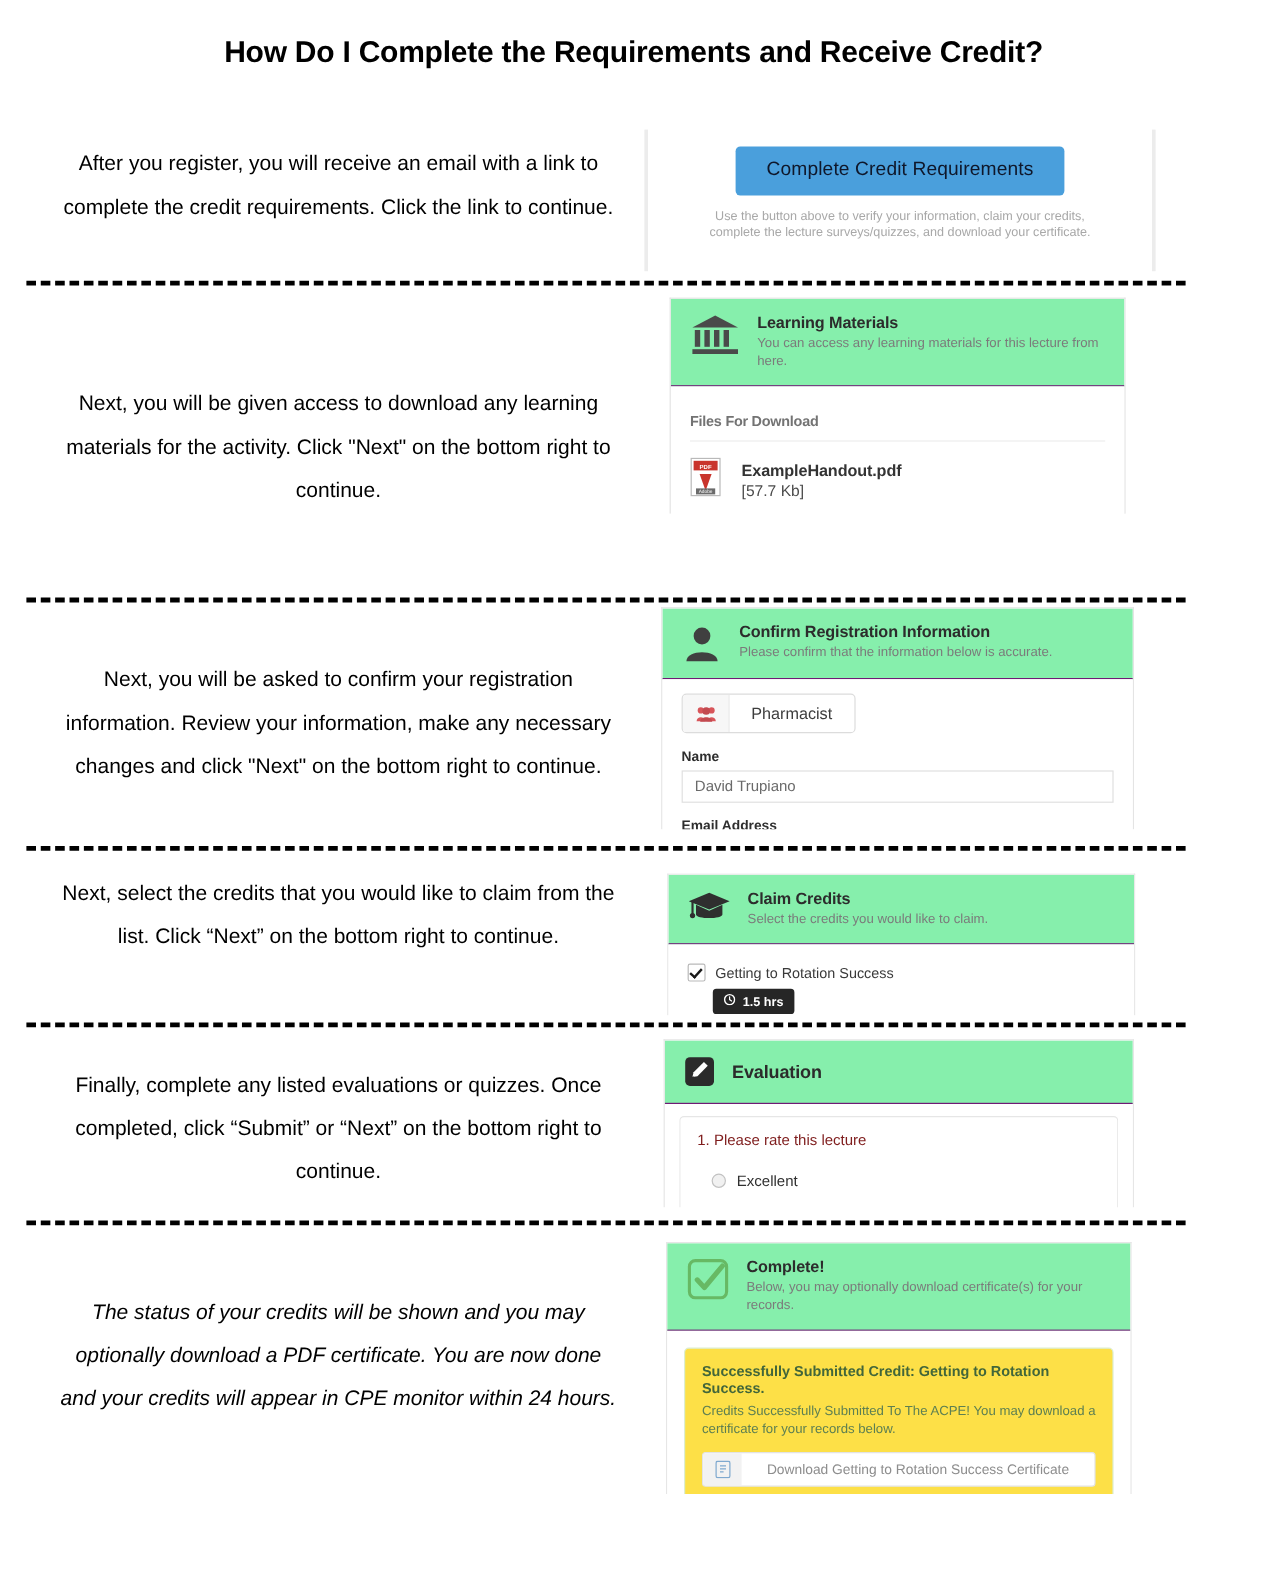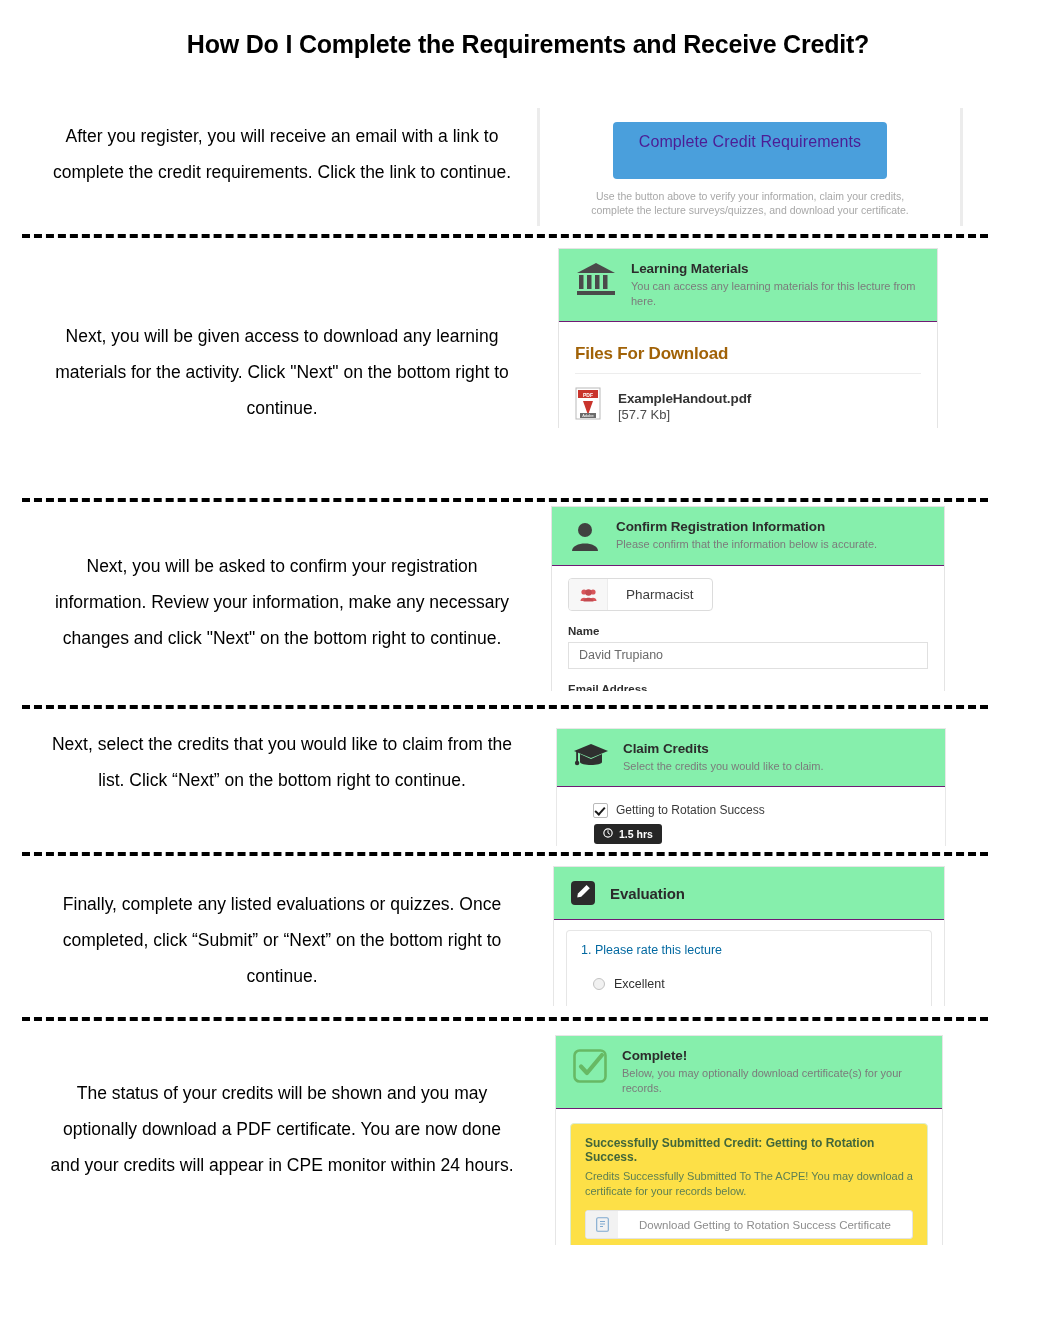--- a/index.html
+++ b/index.html
@@ -90,45 +90,45 @@
   
   #shot1 {
     left: 537px; top: 108px; width: 426px; height: 118px;
     border-left: 3px solid #ececec;
     border-right: 3px solid #ececec;
   }
   #shot1 .inner { padding-top: 14px; text-align: center; }
   .cta-btn {
     display: inline-block;
     background: #4a9fdc;
-    color: #4c1d95;
+    color: #0f172a;
     font-size: 16px;
-    padding: 11px 26px 28px;
+    padding: 11px 26px 12px;
     border-radius: 4px;
     letter-spacing: 0.1px;
   }
   .cta-note {
     margin-top: 10px;
     font-size: 10.5px;
     line-height: 14px;
     color: #a8a8a8;
     text-align: center;
     padding: 0 44px;
   }
 
   
   #shot2 {
     left: 558px; top: 248px; width: 380px; height: 180px;
     border: 1px solid #e4e4e4;
     border-bottom: none;
   }
   .files-heading {
-    font-size: 17px;
-    font-weight: bold;
-    color: #a16207;
+    font-size: 12px;
+    font-weight: bold;
+    color: #737373;
     letter-spacing: -0.2px;
     padding: 10px 0 9px;
     border-bottom: 1px solid #ededed;
   }
   .file-row {
     display: flex;
     align-items: center;
     padding-top: 13px;
   }
   .pdf-ico { flex: 0 0 auto; margin-right: 13px; }
@@ -192,22 +192,22 @@
   }
 
   
   #shot4 {
     left: 556px; top: 728px; width: 390px; height: 118px;
     border: 1px solid #e8e8e8;
     border-bottom: none;
   }
   .credit-line {
     display: flex;
+    align-items: center;
     padding-top: 4px;
-    margin-left: 20px;
   }
   .cbx {
     width: 13px; height: 13px;
     border: 1px solid #b9b9b9;
     border-radius: 2px;
     background: #ffffff;
     margin-right: 8px;
     position: relative;
     flex: 0 0 auto;
   }
@@ -247,21 +247,21 @@
     color: #2b2b2b;
     letter-spacing: -0.1px;
   }
   .eval-card {
     border: 1px solid #e6e6e6;
     border-radius: 4px;
     border-bottom: none;
     padding: 12px 14px 0;
     box-sizing: border-box;
   }
-  .q-text { font-size: 12.5px; color: #0369a1; }
+  .q-text { font-size: 12.5px; color: #7f1d1d; }
   .opt {
     display: flex;
     align-items: center;
     margin-top: 20px;
     padding-left: 12px;
   }
   .radio {
     width: 10px; height: 10px;
     border-radius: 50%;
     border: 1px solid #c2c2c2;
@@ -478,21 +478,21 @@
       <div class="opt">
         <span class="radio"></span>
         <span class="opt-label">Very Good</span>
       </div>
     </div>
   </div>
 </div>
 
 <div class="divider" style="top:1017px;"></div>
 
-<div class="row-text" style="top:1075px;">The status of your credits will be shown and you may optionally download a PDF certificate.  You are now done and your credits will appear in CPE monitor within 24 hours.</div>
+<div class="row-text" style="top:1075px;font-style:italic;">The status of your credits will be shown and you may optionally download a PDF certificate.  You are now done and your credits will appear in CPE monitor within 24 hours.</div>
 
 <div class="shot" id="shot6">
   <div class="panel-head">
     <div class="ico">
       <svg width="36" height="36" viewBox="0 0 36 36" aria-hidden="true">
         <rect x="2.5" y="2.5" width="31" height="31" rx="5" fill="none" stroke="#67b964" stroke-width="2.6"></rect>
         <path d="M9 18.5 L15 25 L30 7" fill="none" stroke="#67b964" stroke-width="4.2" stroke-linecap="round" stroke-linejoin="round"></path>
       </svg>
     </div>
     <div class="txt">

